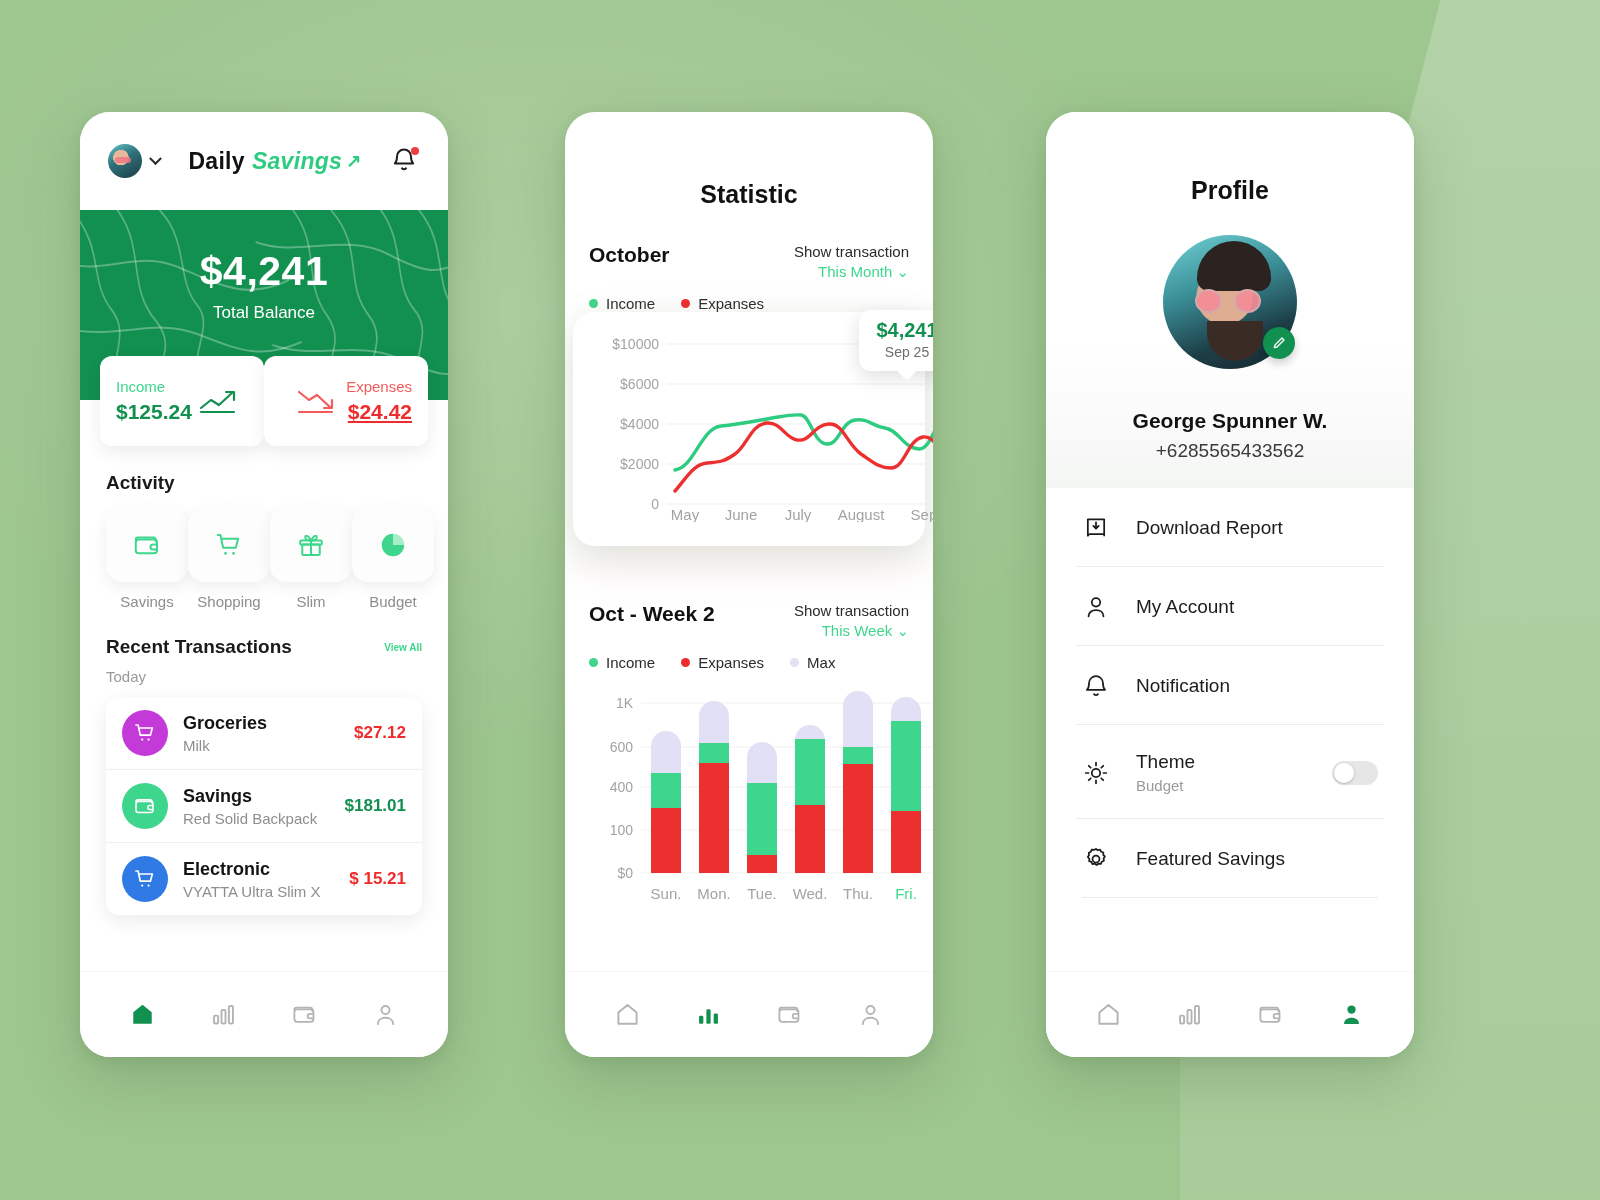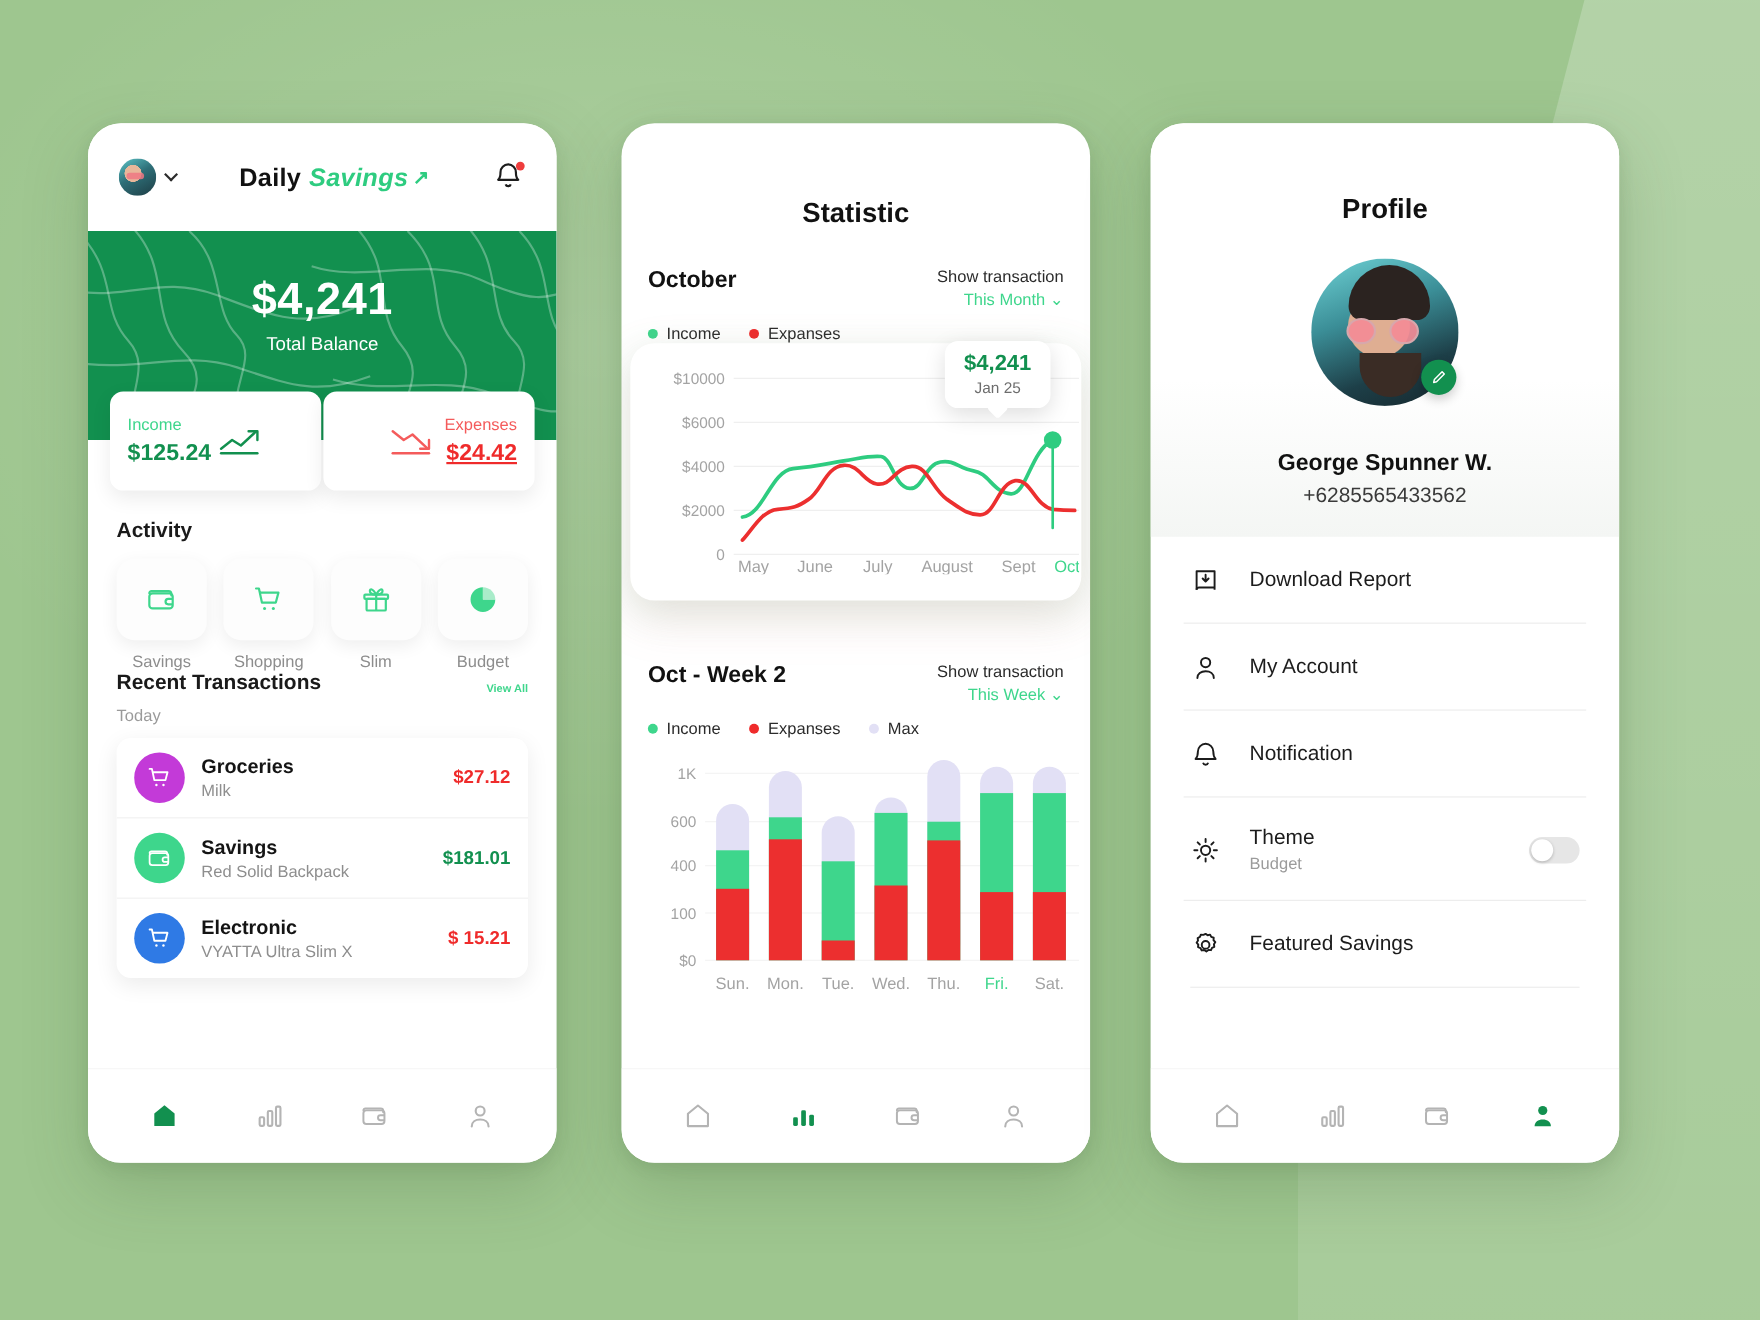--- a/index.html
+++ b/index.html
@@ -17,21 +17,21 @@
     pointer-events: none;
   }
   .bg-soft {
     position: absolute; left: 0; top: 0; width: 1600px; height: 1200px;
     background: radial-gradient(ellipse 900px 620px at 34% 26%, rgba(255,255,255,0.16), rgba(255,255,255,0) 70%);
     pointer-events: none;
   }
 
   .phone {
     position: absolute;
-    width: 426px; height: 945px;
+    width: 368px; height: 945px;
     background: #ffffff;
     border-radius: 30px;
     overflow: hidden;
     box-shadow: 0 22px 60px rgba(60,90,50,0.22), 0 4px 14px rgba(60,90,50,0.12);
   }
   #phone-home    { left: 80px;   top: 112px; }
   #phone-stats   { left: 565px;  top: 112px; }
   #phone-profile { left: 1046px; top: 112px; }
 
   
@@ -84,21 +84,21 @@
   .act-head { margin-top: 26px; }
   .act-grid { display: flex; justify-content: space-between; margin-top: 14px; }
   .act-item { width: 82px; text-align: center; }
   .act-tile {
     width: 82px; height: 74px; border-radius: 16px; background: #fdfdfd;
     box-shadow: 0 5px 16px rgba(0,0,0,0.07);
     display: flex; align-items: center; justify-content: center;
   }
   .act-lbl { margin-top: 11px; font-size: 15px; color: #8d8d8d; }
 
-  .rt-head { display: flex; align-items: flex-end; justify-content: space-between; }
+  .rt-head { display: flex; align-items: center; justify-content: space-between; margin-top: 26px; }
   .view-all { color: #3ed68c; font-size: 10px; font-weight: 600; }
   .today { color: #9a9a9a; font-size: 15px; margin-top: 10px; }
 
   .tx-card { margin-top: 12px; background: #fff; border-radius: 13px; box-shadow: 0 6px 20px rgba(0,0,0,0.08); overflow:hidden;}
   .tx-row { display: flex; align-items: center; padding: 13px 16px; gap: 15px; }
   .tx-row + .tx-row { border-top: 1px solid #efefef; }
   .tx-ic { width: 46px; height: 46px; border-radius: 50%; flex: none; display:flex; align-items:center; justify-content:center;}
   .tx-mid { flex: 1; }
   .tx-name { font-size: 18px; font-weight: 800; color: #141414; }
   .tx-sub { font-size: 15px; color: #8e8e8e; margin-top: 3px; }
@@ -443,21 +443,21 @@
           <text x="152" y="198">June</text>
           <text x="209" y="198">July</text>
           <text x="272" y="198">August</text>
           <text x="337" y="198">Sept</text>
           <text x="381" y="198" fill="#3ed68c">Oct</text>
         </g>
       </svg>
 
       <div class="tooltip" style="left:270px; top:-12px;">
         <div class="tt-val">$4,241</div>
-        <div class="tt-date">Jan 25</div>
+        <div class="tt-date">Sep 25</div>
       </div>
     </div>
   </div>
 
   <div class="chart-block" style="margin-top:80px;">
     <div class="cb-head">
       <div class="cb-title">Oct - Week 2</div>
       <div class="cb-show">
         <div class="st">Show transaction</div>
         <div class="per">

